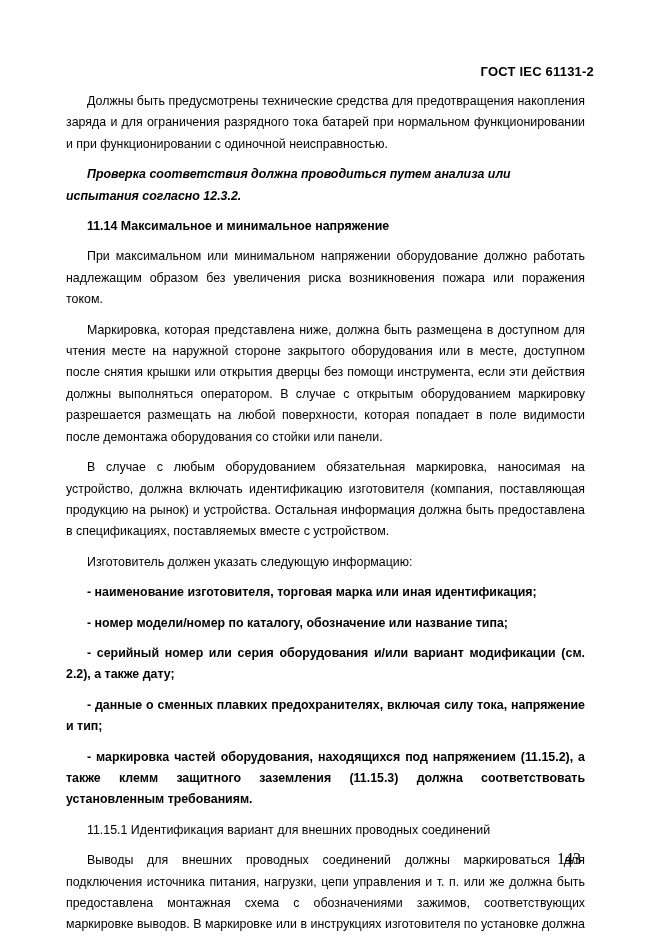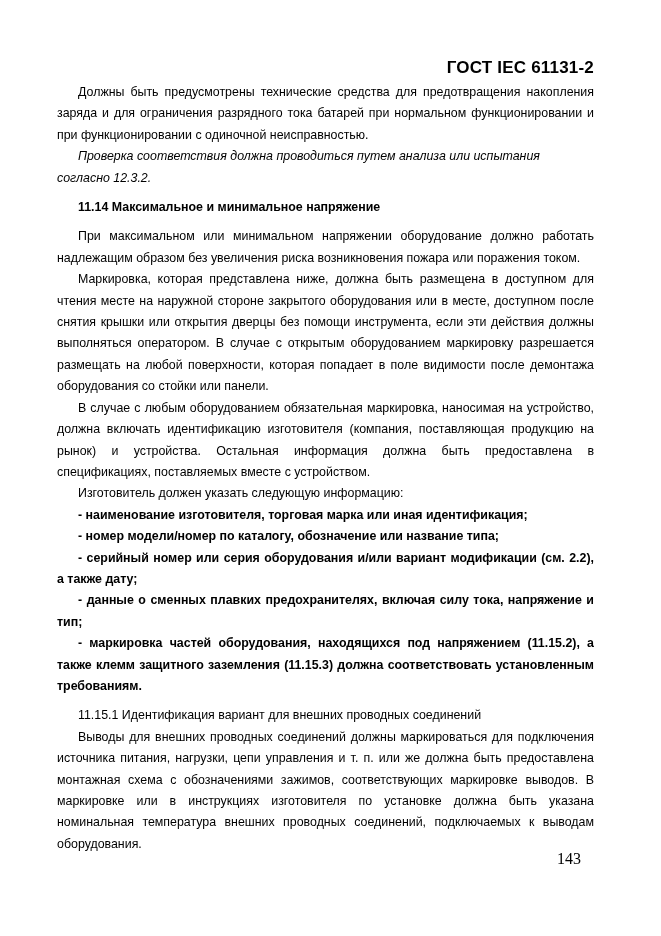--- a/index.html
+++ b/index.html
@@ -1,25 +1,25 @@
 <!DOCTYPE html>
 <html><head>
 <meta charset="utf-8">
 <style>
   html, body { margin:0; padding:0; background:#ffffff; }
   body { width:661px; height:936px; position:relative; overflow:hidden;
          font-family:"Liberation Sans", sans-serif; color:#000; }
   .page { position:absolute; left:57px; top:0; width:537px; }
-  .header { position:absolute; right:0; top:58px; font-weight:bold; font-size:17px;
+  .header { position:absolute; right:0; top:64px; font-weight:bold; font-size:13px;
             letter-spacing:0.2px; }
   .body-text { position:absolute; left:0; top:82px; width:537px; font-size:12.4px; line-height:21.4px; }
-  p { margin:0; text-align:justify; text-indent:21px; }
+  p { margin:9px; text-align:justify; text-indent:21px; }
   p.gap-before { margin-top:8px; }
   p.gap-after { margin-bottom:8px; }
-  p.ital { font-style:italic; }
+  p.ital { font-style:italic;font-weight:bold; }
   p.head { font-weight:bold; }
   p.item { text-align:justify;font-weight:bold; }
   .pagenum { position:absolute; left:557px; top:850px; font-family:"Liberation Serif", serif;
              font-size:16px; }
 </style>
 </head>
 <body>
 
 <div class="page">
   <div class="header">ГОСТ IEC 61131-2</div>

